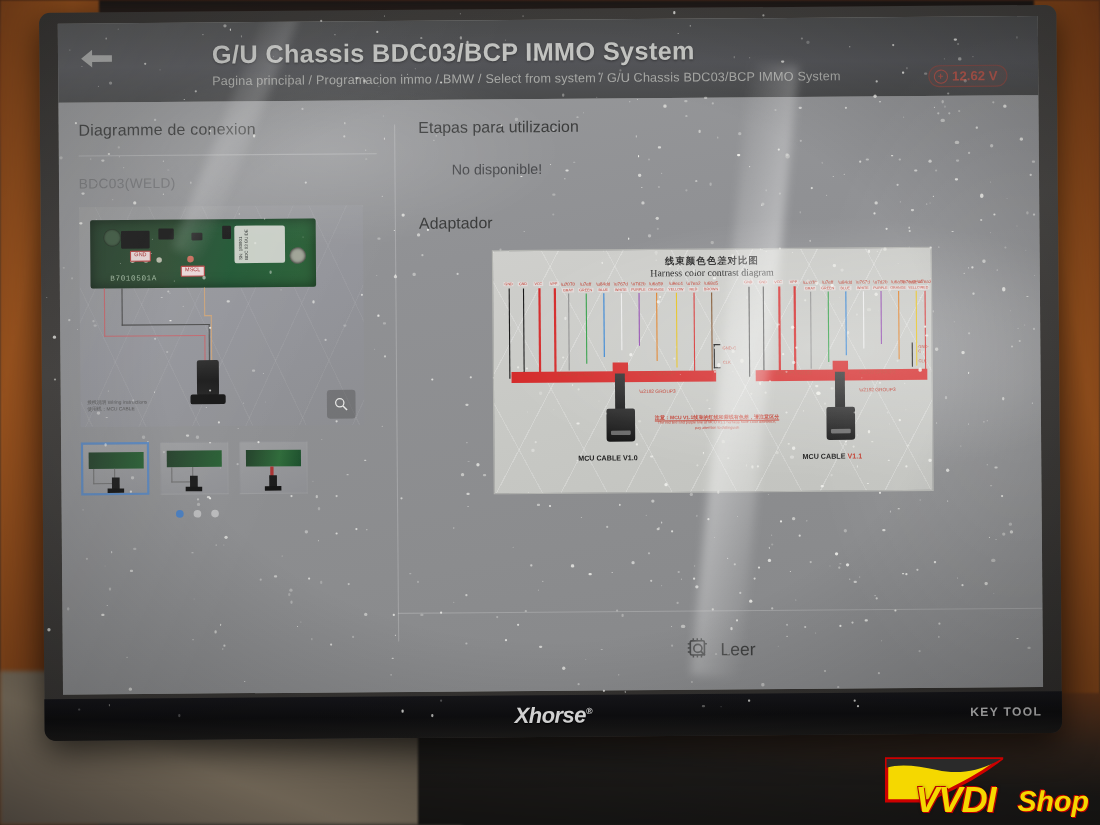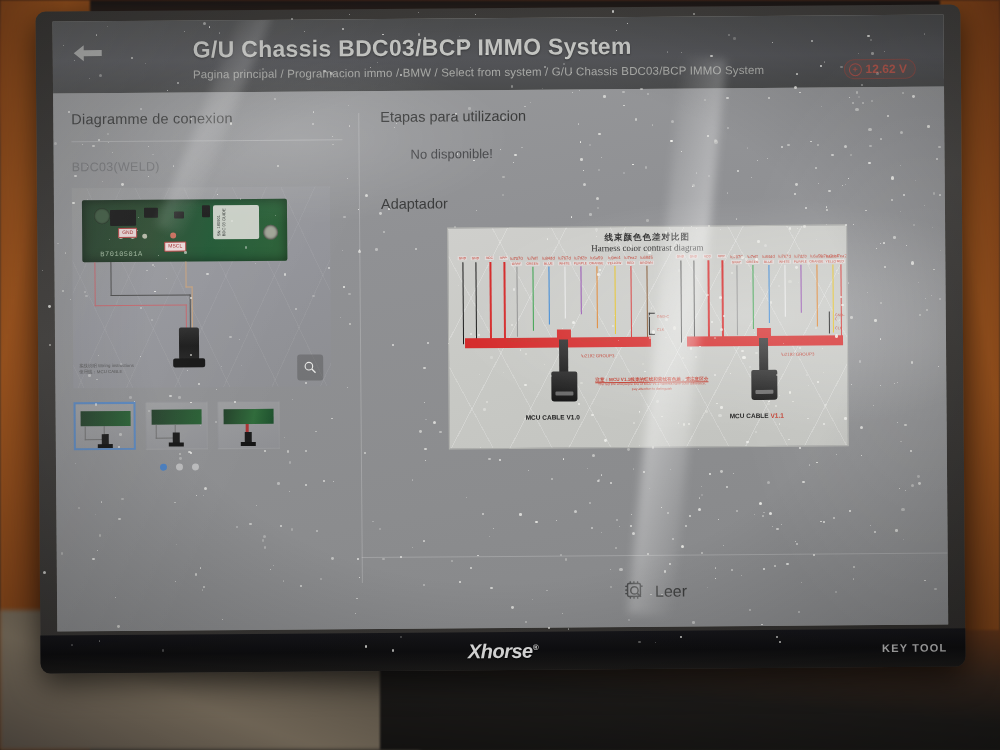--- a/index.html
+++ b/index.html
@@ -1381,13 +1381,21 @@
       <div class="dustpt" style="left: 874.4px; top: 319.2px; width: 2.7px; height: 2.7px; opacity: 0.75;"></div>
       <div class="dustpt" style="left: 638.8px; top: 445px; width: 1.4px; height: 1.4px; opacity: 0.43;"></div>
       <div class="dustpt" style="left: 900px; top: 130.8px; width: 3.1px; height: 3.1px; opacity: 0.54;"></div>
       <div class="dustpt" style="left: 651.5px; top: 124.3px; width: 1.3px; height: 1.3px; opacity: 0.39;"></div>
       <div class="dustpt" style="left: 704.2px; top: 99.2px; width: 2px; height: 2px; opacity: 0.33;"></div>
       <div class="dustpt" style="left: 840px; top: 296.1px; width: 2px; height: 2px; opacity: 0.88;"></div>
       <div class="dustpt" style="left: 595.7px; top: 235.8px; width: 1.3px; height: 1.3px; opacity: 0.67;"></div>
     </div>
   <div class="vignette"></div>
 
+  <div id="watermark">
+    <svg class="swoosh" viewBox="0 0 108 42" aria-hidden="true">
+      <path d="M2 2 L106 2 C80 22 58 30 40 40 L2 40 Z" fill="#f5d800" stroke="#cc0000" stroke-width="3"></path>
+      <path d="M2 2 L106 2 C86 14 66 16 48 12 C30 8 14 6 2 10 Z" fill="#2a2a2a"></path>
+    </svg>
+    <div class="vv">VVDI</div>
+    <div class="shop">Shop</div>
+  </div>
 </div>
 
 </body></html>

